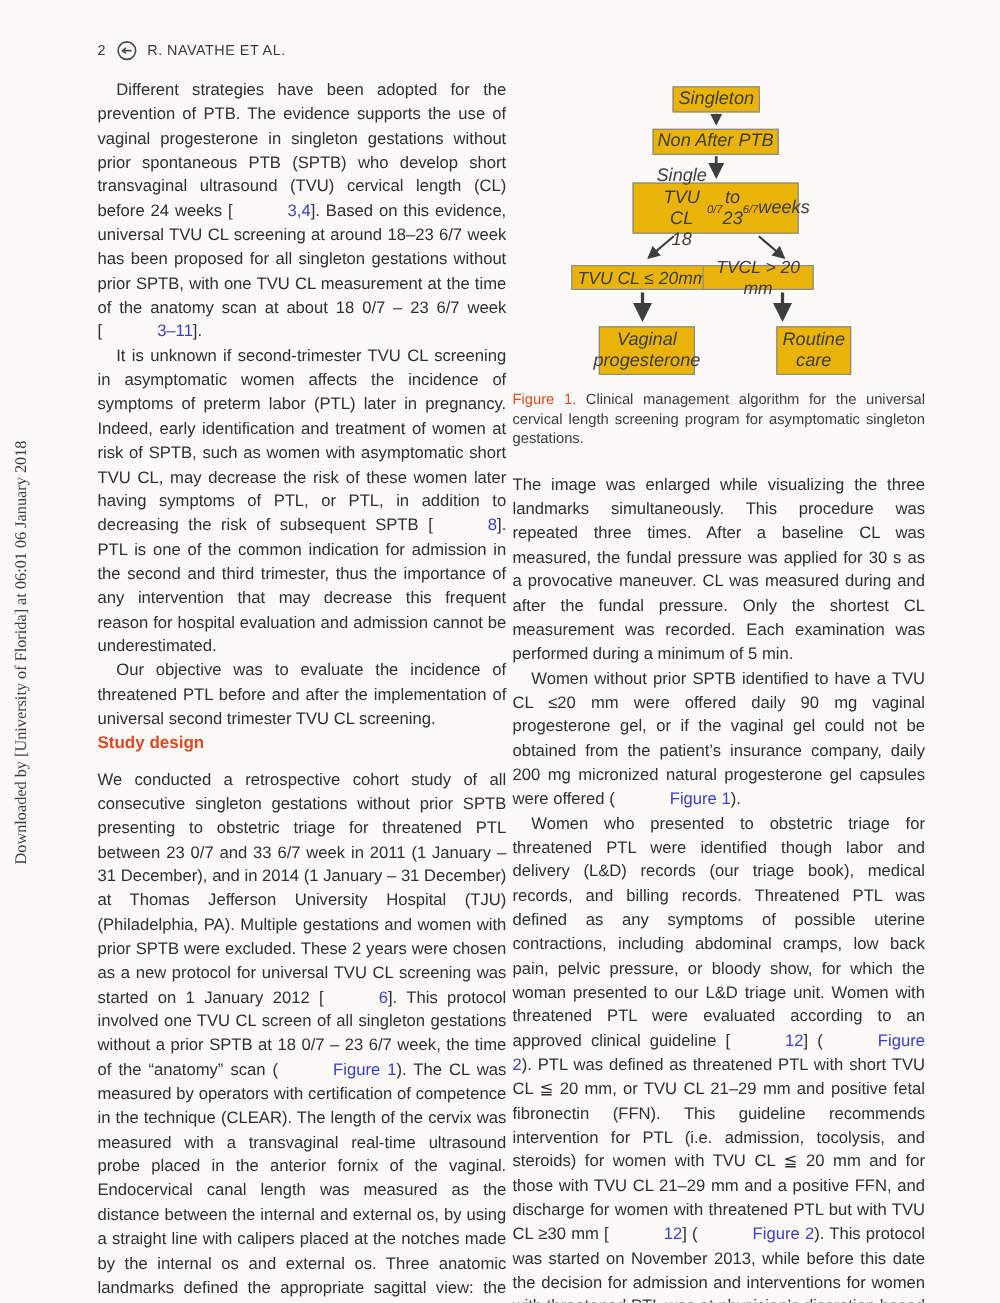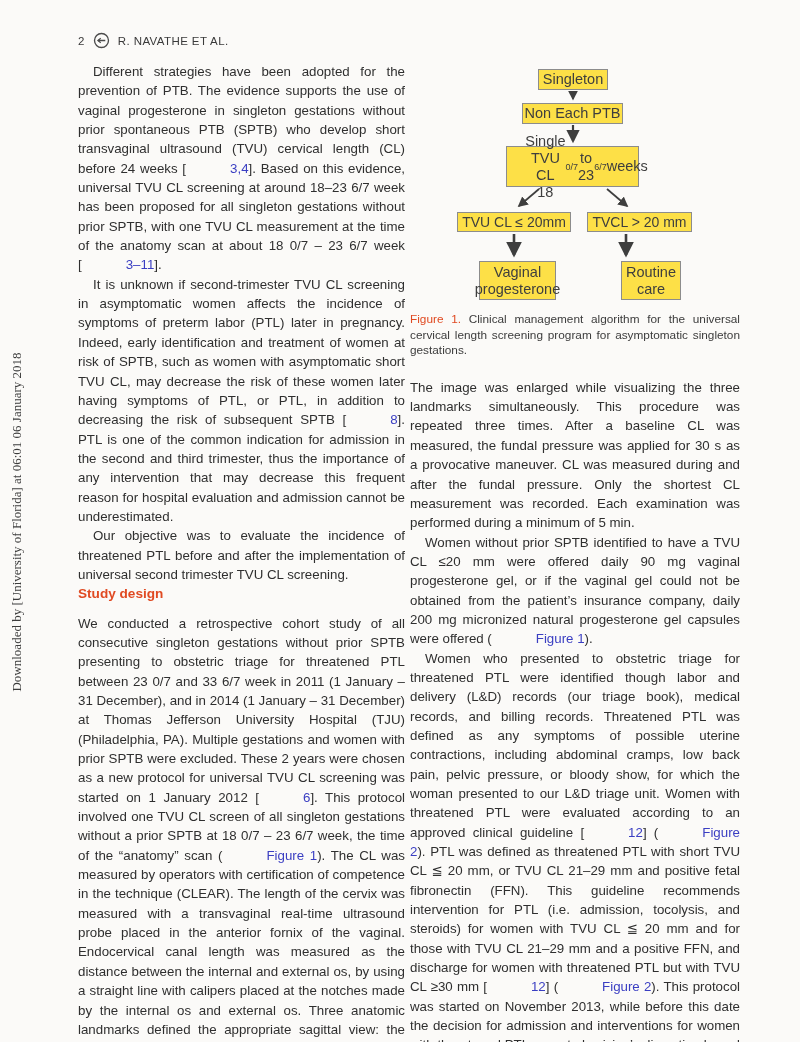--- a/index.html
+++ b/index.html
@@ -40,30 +40,30 @@
     color:var(--accent); font-size:14.6px; font-weight:bold;
     margin:17px 0 9px 0; text-align:left;
   }
   h3.subsection{
     color:var(--accent); font-size:13.6px; font-weight:bold; 
     margin:0 0 10px 0; text-align:left;
   }
   
   .flowchart{position:relative; width:330px; height:247px; margin-bottom:3px;}
   .fc-node{
-    position:absolute; border:1px solid var(--boxborder); background:#fde047;
+    position:absolute; border:1px solid var(--boxborder); background:#eab308;
     display:flex; align-items:center; justify-content:center; text-align:center;
-    font-size:14.5px; line-height:17px; color:#3e3e3e; text-indent:0;
+    font-size:14.5px; line-height:17px; color:#3e3e3e; text-indent:0;font-style:italic;
   }
   .fc-node sup{font-size:9px;}
   .n-singleton{left:128px; top:7px;  width:70px;  height:21px;}
   .n-nonprior {left:112px; top:41px; width:101px; height:21px;}
   .n-single   {left:96px;  top:84px; width:133px; height:41px;padding-left:28px;}
   .n-le20     {left:47px;  top:150px;width:114px; height:20px; font-size:14px;}
-  .n-gt20     {left:177px; top:150px;width:105px; height:20px; font-size:14px;}
+  .n-gt20     {left:152px; top:150px;width:89px; height:20px; font-size:14px;}
   .n-vaginal  {left:69px;  top:199px;width:77px;  height:39px;}
   .n-routine  {left:190px; top:199px;width:60px;  height:39px;margin-left:21px;}
   .fc-arrows{position:absolute; left:0; top:0;}
   
   .caption{
     font-size:11.8px; line-height:15.6px; text-align:justify;
     color:#3c3c3c; margin-bottom:19px;
   }
   .accent{color:var(--accent);}
   .rc-par{margin:0;}
@@ -105,21 +105,21 @@
         </marker>
       </defs>
       <line x1="163" y1="29" x2="163" y2="37" stroke="#3e3e3e" stroke-width="1.6" marker-end="url(#ah)"></line>
       <line x1="163" y1="63" x2="163" y2="79" stroke="#3e3e3e" stroke-width="2.2" marker-end="url(#ah)"></line>
       <line x1="129" y1="127" x2="109" y2="144" stroke="#3e3e3e" stroke-width="1.7" marker-end="url(#ah)"></line>
       <line x1="197" y1="127" x2="217" y2="144" stroke="#3e3e3e" stroke-width="1.7" marker-end="url(#ah)"></line>
       <line x1="104" y1="172" x2="104" y2="193" stroke="#3e3e3e" stroke-width="2.6" marker-end="url(#ah)"></line>
       <line x1="216" y1="172" x2="216" y2="193" stroke="#3e3e3e" stroke-width="2.6" marker-end="url(#ah)"></line>
     </svg>
     <div class="fc-node n-singleton">Singleton</div>
-    <div class="fc-node n-nonprior">Non Each PTB</div>
+    <div class="fc-node n-nonprior">Non After PTB</div>
     <div class="fc-node n-single">Single TVU CL<br>18<sup>0/7</sup> to 23<sup>6/7</sup> weeks</div>
     <div class="fc-node n-le20">TVU CL ≤ 20mm</div>
     <div class="fc-node n-gt20">TVCL &gt; 20 mm</div>
     <div class="fc-node n-vaginal">Vaginal<br>progesterone</div>
     <div class="fc-node n-routine">Routine<br>care</div>
   </div>
 
   <div class="caption"><span class="accent">Figure 1.</span> Clinical management algorithm for the universal cervical length screening program for asymptomatic singleton gestations.</div>
 
   <p class="rc-par">The image was enlarged while visualizing the three landmarks simultaneously. This procedure was repeated three times. After a baseline CL was measured, the fundal pressure was applied for 30 s as a provocative maneuver. CL was measured during and after the fundal pressure. Only the shortest CL measurement was recorded. Each examination was performed during a minimum of 5 min.</p>

